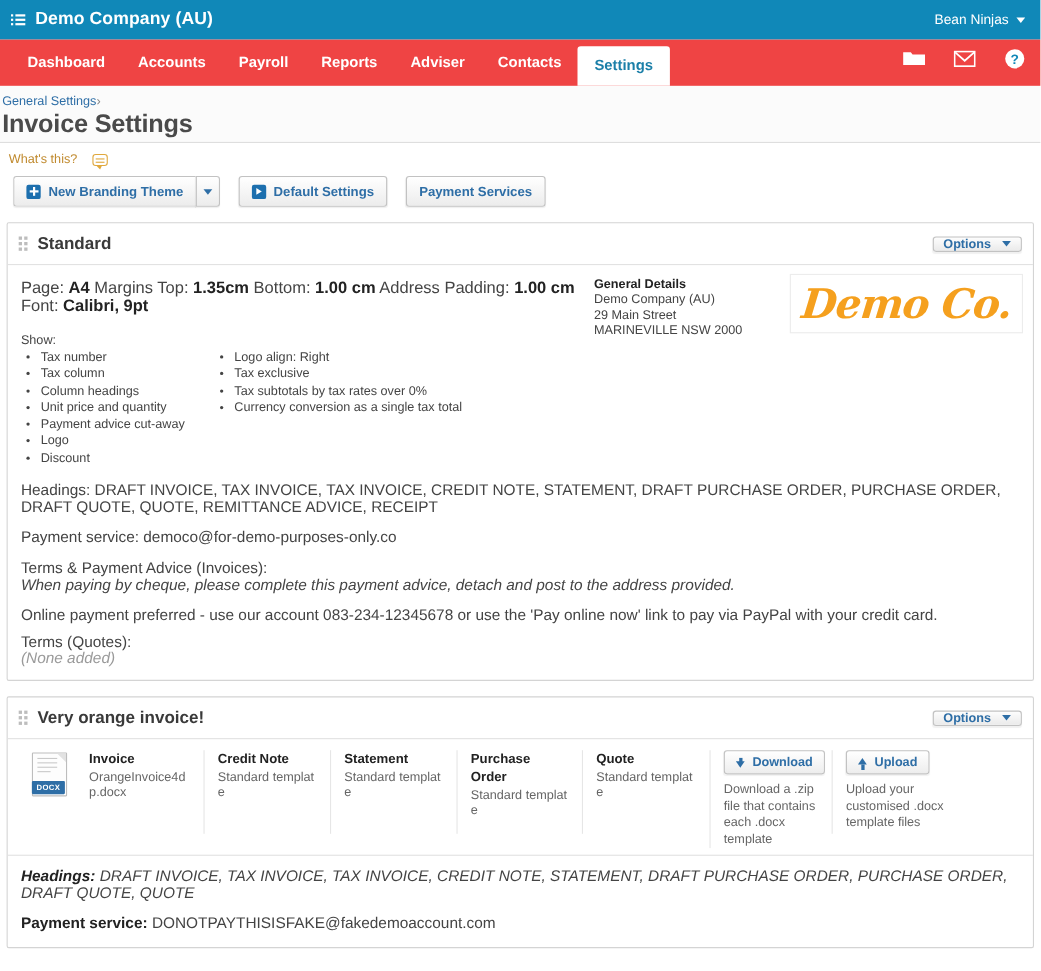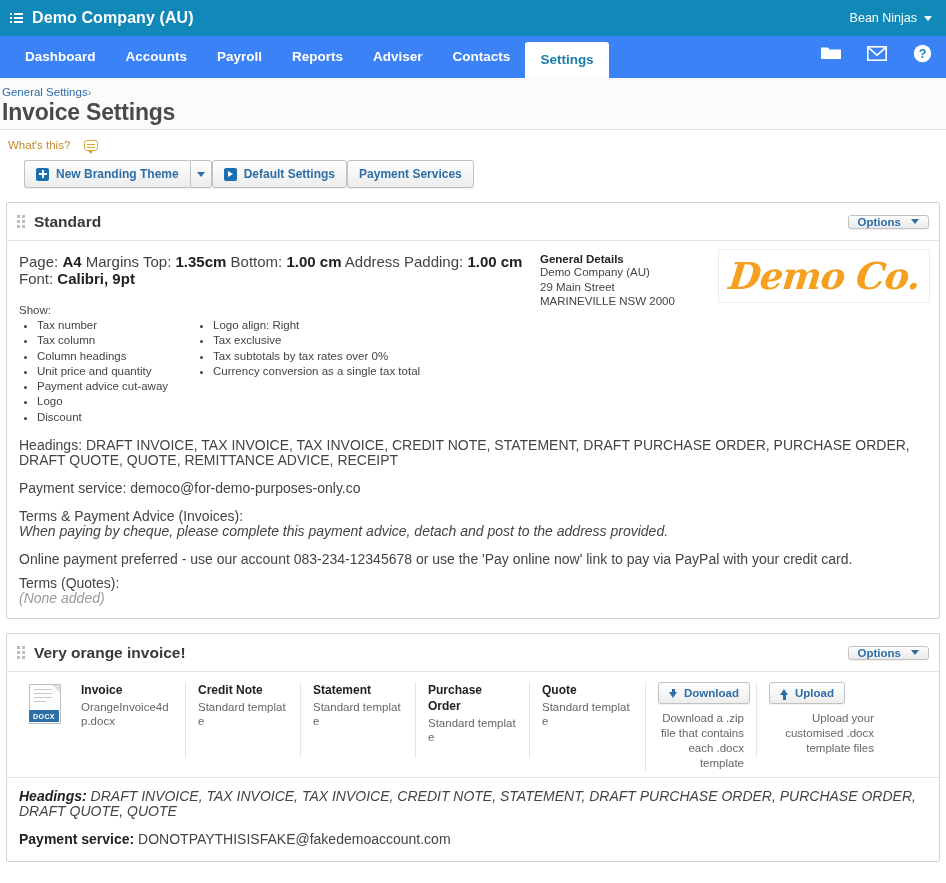--- a/index.html
+++ b/index.html
@@ -48,21 +48,21 @@
   .caret-d {
     width: 0; height: 0;
     border-left: 4px solid transparent;
     border-right: 4px solid transparent;
     border-top: 5px solid #ffffff;
     display: block;
   }
 
   
   .navbar {
-    background: #3b82f6;
+    background: #ef4444;
     height: 42px;
     display: flex;
     align-items: flex-end;
     padding: 0 14px 0 10px;
     position: relative;
   }
   .nav-items { display: flex; align-items: flex-end; height: 42px; }
   .nav-item {
     color: #ffffff;
     font-size: 13.5px;
@@ -135,23 +135,24 @@
     position: absolute; bottom: -4px; left: 2px;
     border-left: 4px solid transparent;
     border-right: 2px solid transparent;
     border-top: 4px solid #e0a83c;
   }
   .speech i {
     position: absolute; left: 2px; height: 1px; width: 8px; background: #e0a83c;
   }
 
   .btnrow {
-    margin: 9px 0 0 24px;
-    display: flex;
-    align-items: center;
+    margin: 9px 0 0 12px;
+    display: flex;
+    align-items: center;
+    gap: 17px;
   }
   .btn {
     background: linear-gradient(#ffffff, #ececec);
     border: 1px solid #c2c2c2;
     border-radius: 3px;
     color: #2e6ea6;
     font-size: 12px;
     font-weight: bold;
     padding: 6px 11px;
     display: flex;
@@ -373,21 +374,21 @@
   }
   .arr-up {
     border-left: 4px solid transparent;
     border-right: 4px solid transparent;
     border-bottom: 6px solid #2e6ea6;
     margin-bottom: 3px;
   }
   .arr-up::before {
     content: ""; position: absolute; left: -1.5px; top: 6px; width: 3px; height: 5px; background: #2e6ea6;
   }
-  .act-help { font-size: 11.5px; color: #666; line-height: 15px; margin-top: 7px; text-align: right; }
+  .act-help { font-size: 11.5px; color: #666; line-height: 15px; margin-top: 7px; }
   .tmpl-foot { padding: 11px 12px 14px 12px; }
 </style>
 </head>
 <body>
 
 <div class="topbar">
   <div class="org-block">
     <span class="list-icon">
       <i class="d li-r1"></i>
         <i class="l li-r1"></i>

